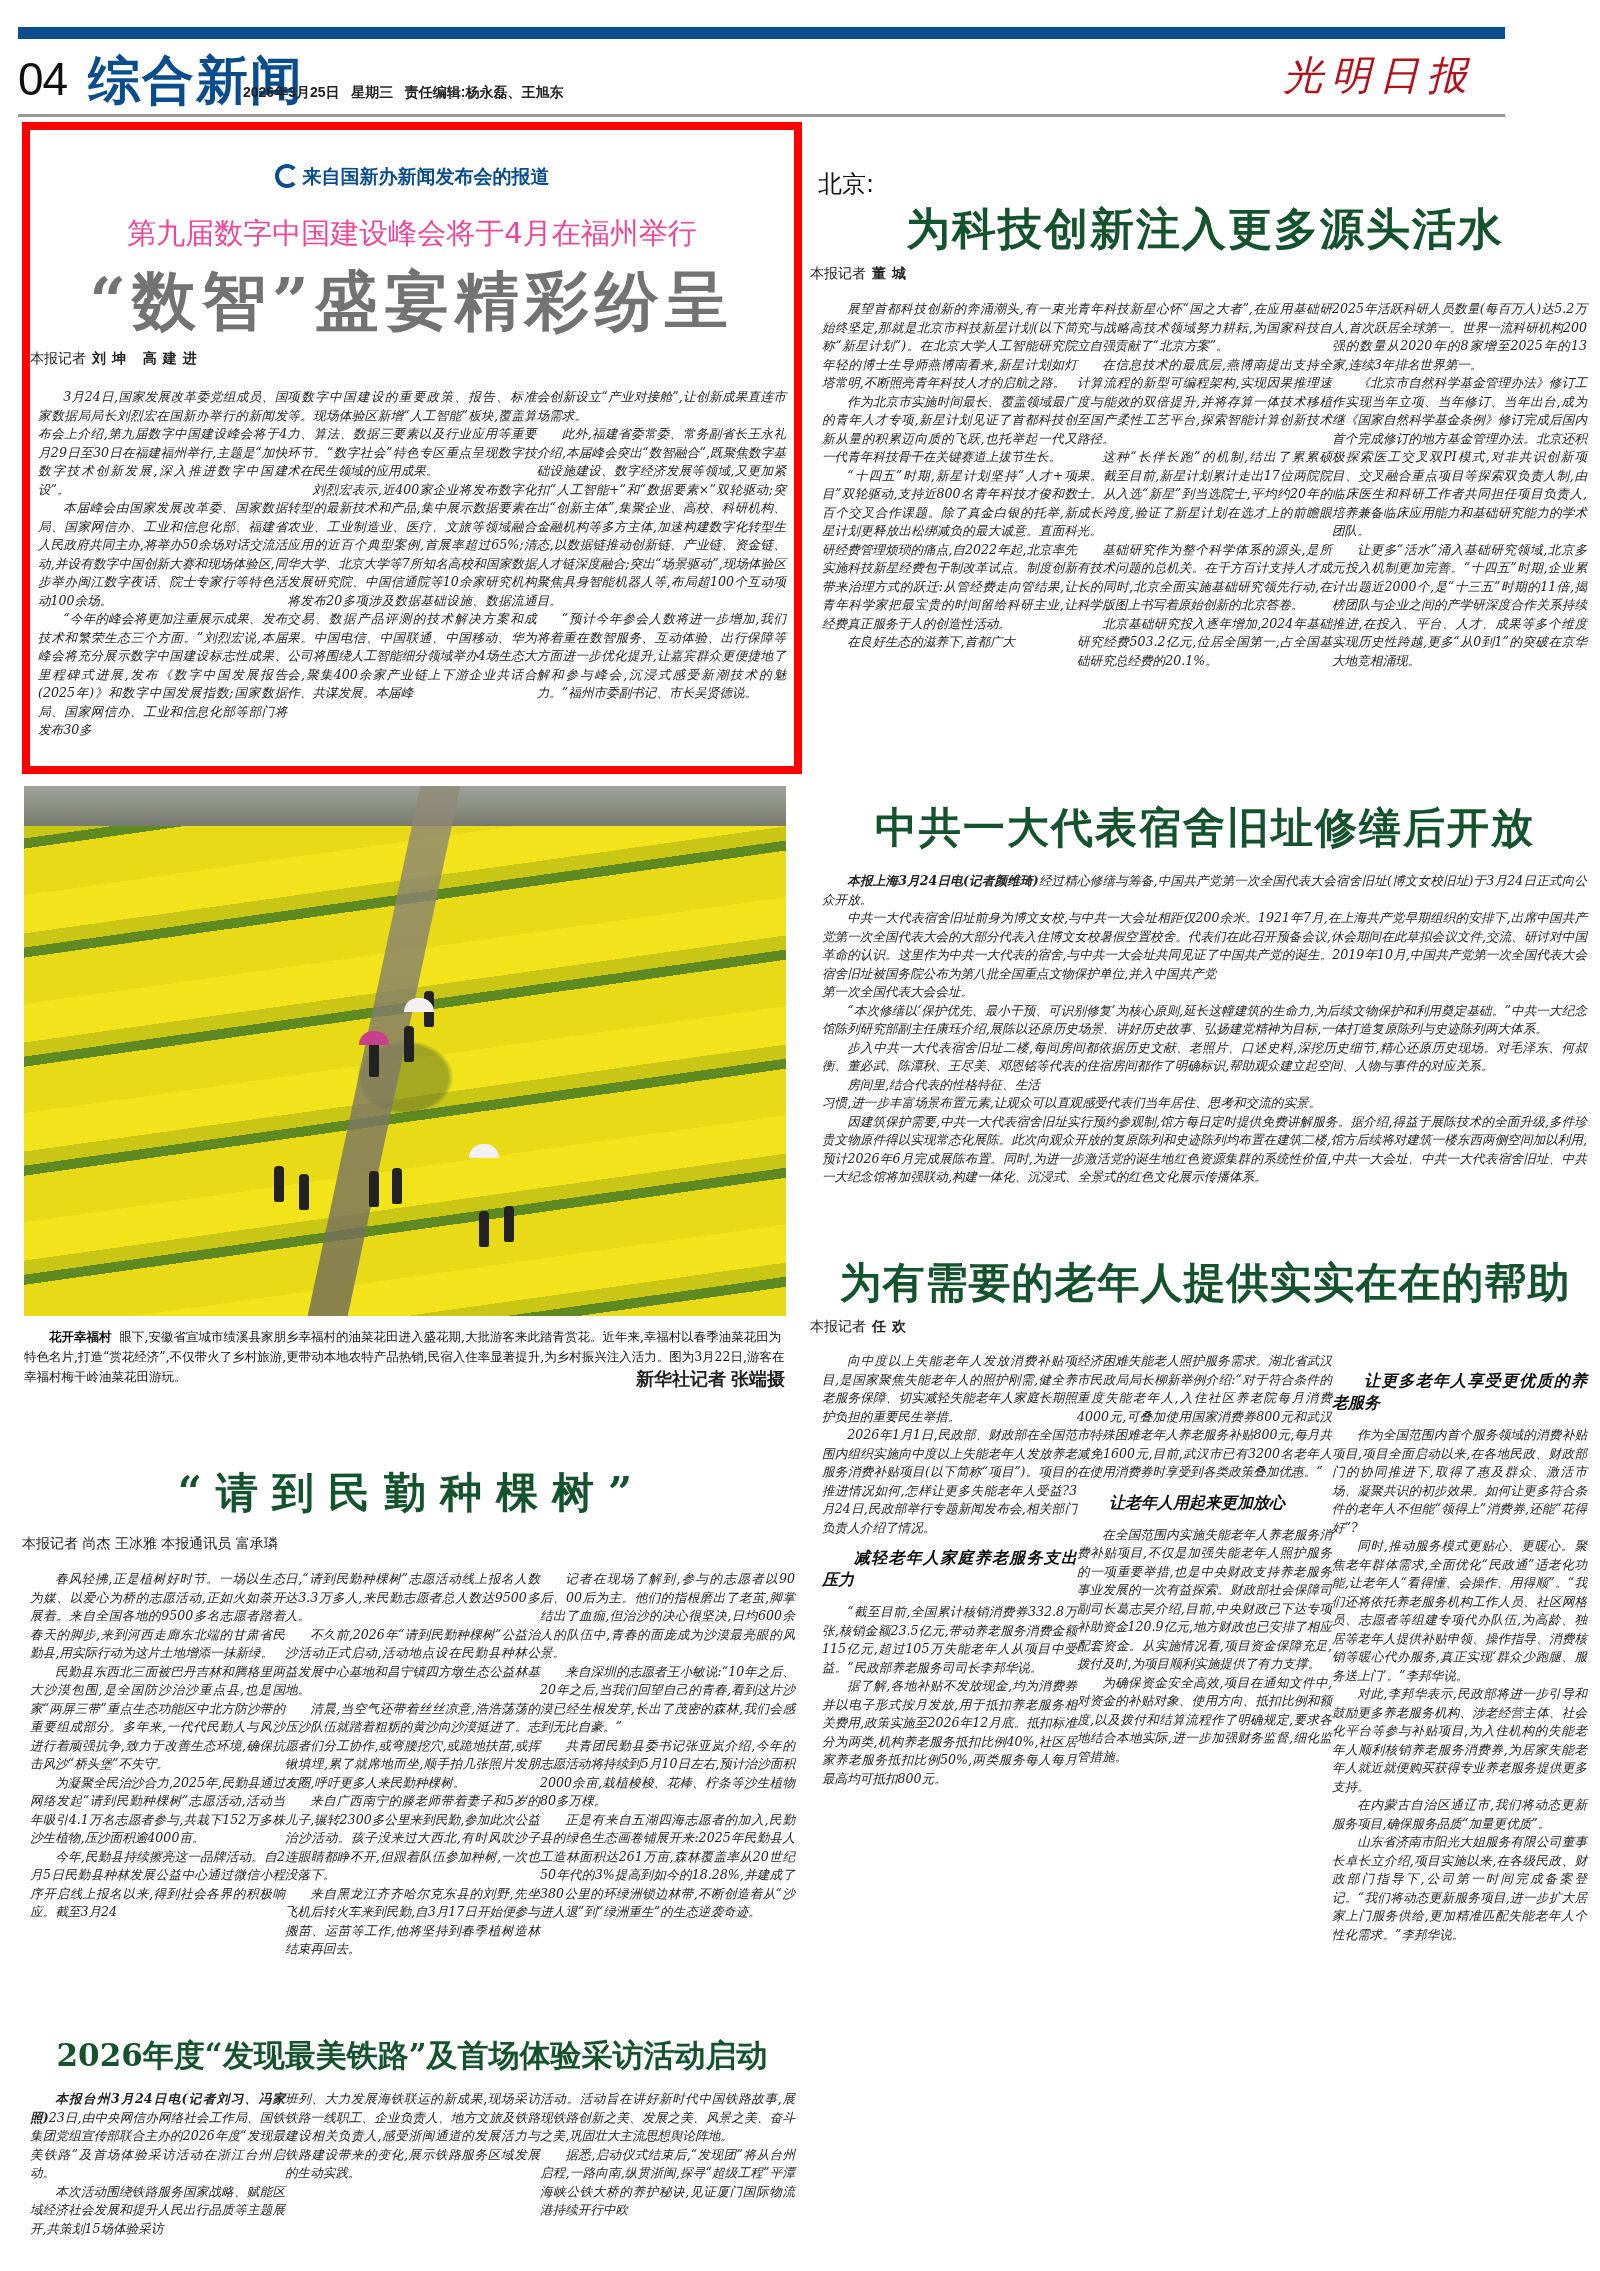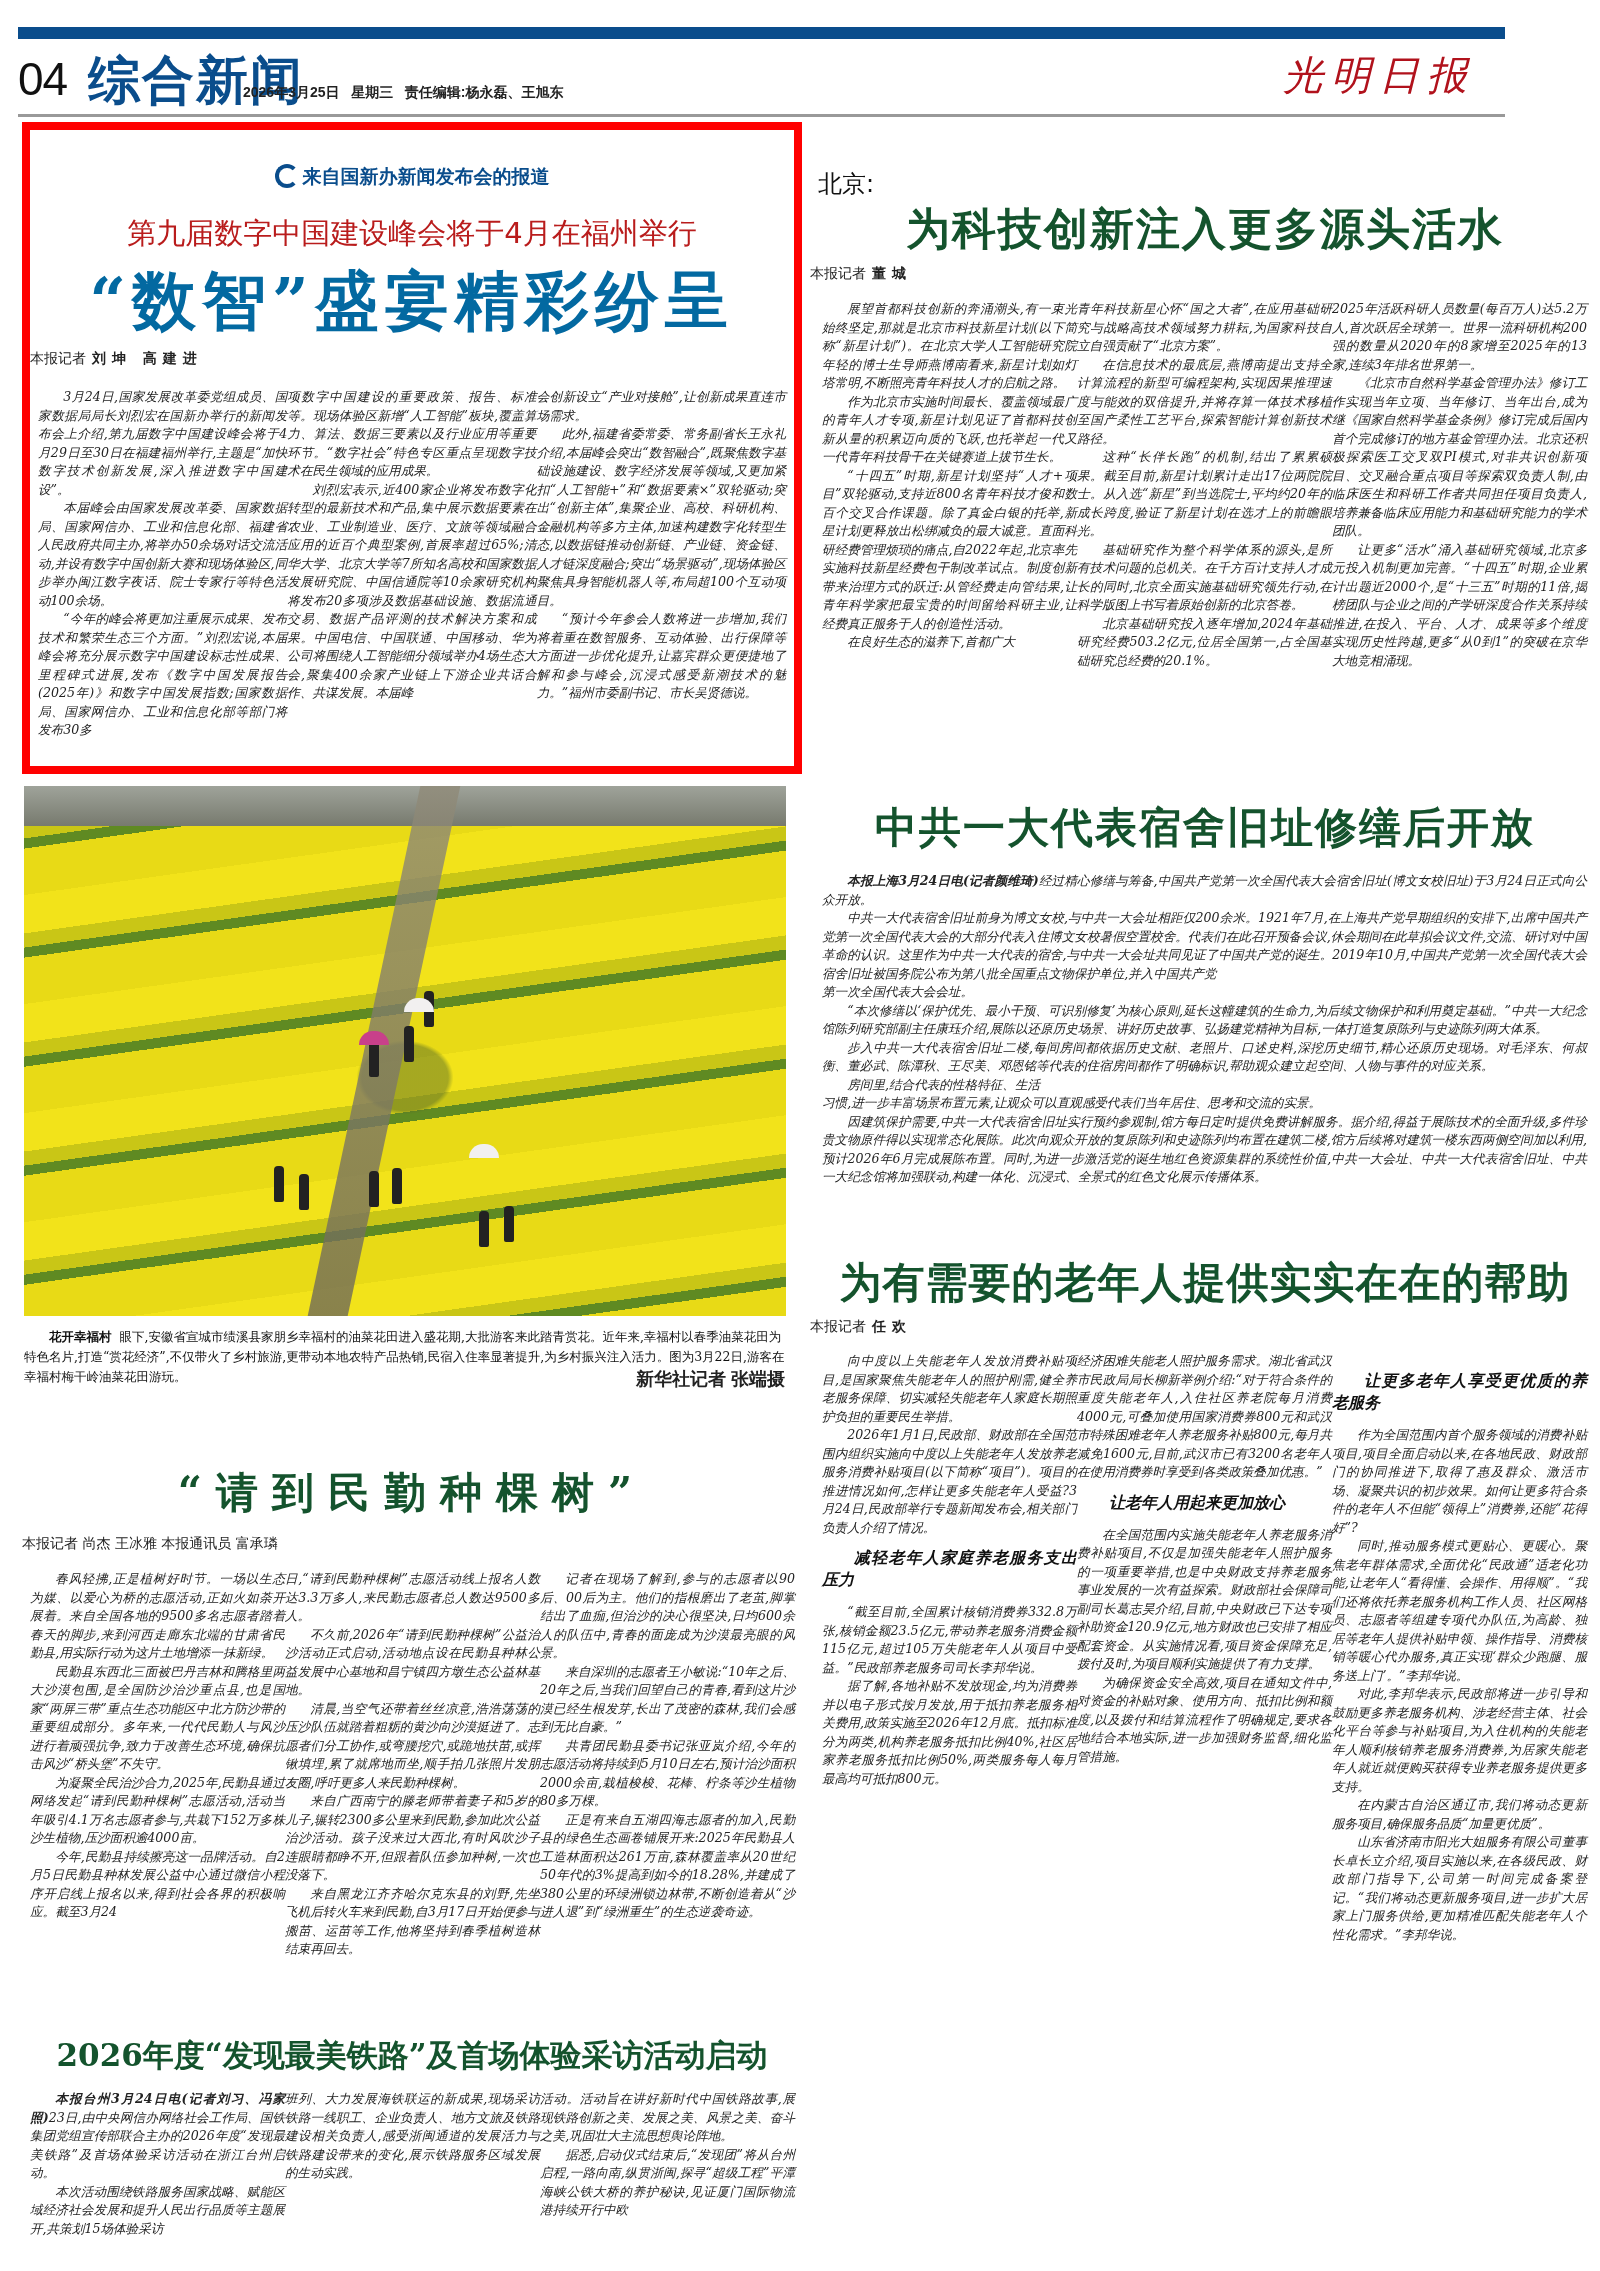--- a/index.html
+++ b/index.html
@@ -8,22 +8,22 @@
   .masthead { position: absolute; left: 18px; top: 44px; width: 1487px; height: 70px; }
   .page-no { position: absolute; left: 0; top: 8px; font-family: "Liberation Sans", sans-serif; font-size: 46px; color: #111; letter-spacing: -1px; }
   .section-title { position: absolute; left: 70px; top: 2px; font-family: "Liberation Serif", serif; font-weight: bold; font-size: 52px; color: #0a4d8c; letter-spacing: 2px; }
   .issue-info { position: absolute; left: 225px; top: 40px; font-family: "Liberation Sans", sans-serif; font-size: 14px; font-weight: bold; color: #222; }
   .logo { position: absolute; right: 30px; top: 4px; font-family: "DejaVu Serif", serif; font-style: italic; font-size: 40px; color: #b1121c; letter-spacing: 8px; }
   .rule { position: absolute; left: 18px; top: 114px; width: 1487px; height: 3px; background: #999; }
 
   .redbox { position: absolute; left: 22px; top: 122px; width: 780px; height: 652px; border: 8px solid #ff0000; padding: 0; }
   .kicker { position: absolute; left: 0; right: 0; top: 34px; text-align: center; font-family: "Liberation Sans", sans-serif; font-weight: bold; font-size: 19px; color: #0a4d8c; }
   .kicker .g { display: inline-block; width: 24px; height: 24px; border: 4px solid #0a4d8c; border-radius: 50%; border-right-color: transparent; vertical-align: -5px; margin-right: 4px; }
-  .subhead { position: absolute; left: 0; right: 0; top: 84px; text-align: center; font-family: "DejaVu Sans", sans-serif; font-size: 29px; color: #b91c1c; }
-  .headline { position: absolute; left: 0; right: 0; top: 128px; text-align: center; font-family: "DejaVu Serif", serif; font-weight: bold; font-size: 64px; color: #0369a1; letter-spacing: 6px; }
+  .subhead { position: absolute; left: 0; right: 0; top: 84px; text-align: center; font-family: "DejaVu Sans", sans-serif; font-size: 29px; color: #ec4899; }
+  .headline { position: absolute; left: 0; right: 0; top: 128px; text-align: center; font-family: "DejaVu Serif", serif; font-weight: bold; font-size: 64px; color: #737373; letter-spacing: 6px; }
   .byline { position: absolute; left: 0; right: 0; text-align: left; font-size: 14px; color: #222; }
   .byline b { font-weight: bold; letter-spacing: 6px; margin-left: 6px; }
   .cols { position: absolute; display: flex; gap: 0; font-style: italic; }
   .col { flex: 1; font-size: 12.6px; line-height: 18.5px; text-align: justify; color: #222; }
   .col p { text-indent: 2em; }
   .col p.lead b { font-weight: bold; }
 
   .photo { position: absolute; left: 24px; top: 786px; width: 762px; height: 530px; overflow: hidden;
     background:
       radial-gradient(ellipse at 50% 55%, rgba(90,110,40,0.5) 0 8%, transparent 9%),

